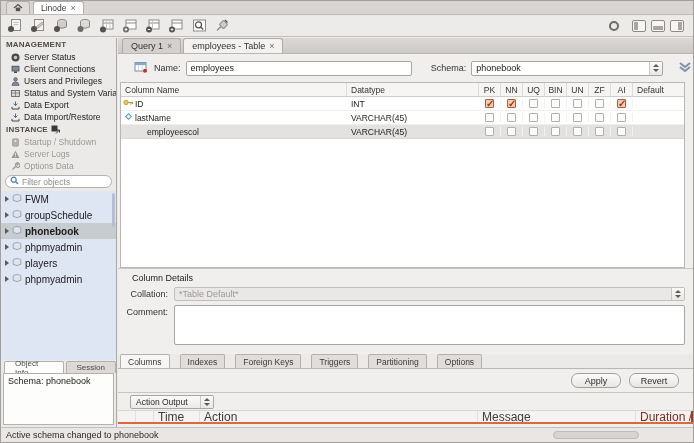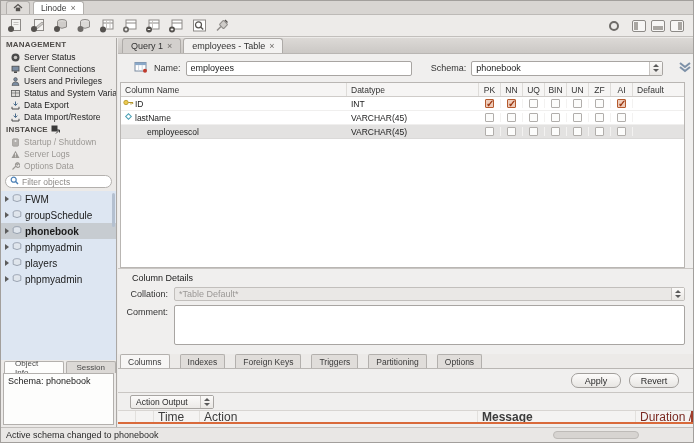--- a/index.html
+++ b/index.html
@@ -97,21 +97,21 @@
   .btab.active { background:#f7f6f5; }
 
   .btnbar { height:23px; display:flex; align-items:center; justify-content:flex-end; gap:8px; padding-right:14px; background:#f0efee; }
   .btn { min-width:50px; height:15px; display:flex; align-items:center; justify-content:center; font-size:9px; color:#2a2a2a; border:1px solid #a29f9c; border-radius:7px; background:linear-gradient(#fcfbfa,#e8e6e3); padding:0 8px; }
 
   .aout { flex:1; background:#f0efee; border-top:1px solid #c9c6c3; display:flex; flex-direction:column; overflow:hidden; }
   .aout-top { height:17px; display:flex; align-items:center; padding-left:12px; flex:none; }
   .aout-dd { width:84px; height:14px; border:1px solid #a8a5a2; border-radius:2px; background:linear-gradient(#fbfaf9,#eceae7); display:flex; align-items:center; padding-left:5px; font-size:8.5px; color:#2a2a2a; }
   .aout-head { height:12px; display:flex; background:#f4f3f2; border-top:1px solid #d8d5d2; font-size:12px; color:#3c3c3c; flex:none; position:relative; }
   .ah { display:flex; align-items:center; padding-left:4px; border-right:1px solid #e2e0dd; overflow:hidden; white-space:nowrap; }
-  .ah.c1,.ah.c2 { width:18px; } .ah.time { width:46px; } .ah.action { width:278px; } .ah.msg { width:158px;font-weight:bold; }
+  .ah.c1,.ah.c2 { width:18px; } .ah.time { width:46px; } .ah.action { width:278px; } .ah.msg { width:158px; }
   .ah.dur { flex:1; color:#7a2a22; border-right:none; }
   .aout-head::after { content:""; position:absolute; right:0; top:0; bottom:0; width:2px; background:#a33d2a; }
   .orangeline { height:2px; background:#d96a3b; flex:none; }
 </style>
 </head>
 <body>
 
 <div class="app">
 
   <div class="wintabs">

